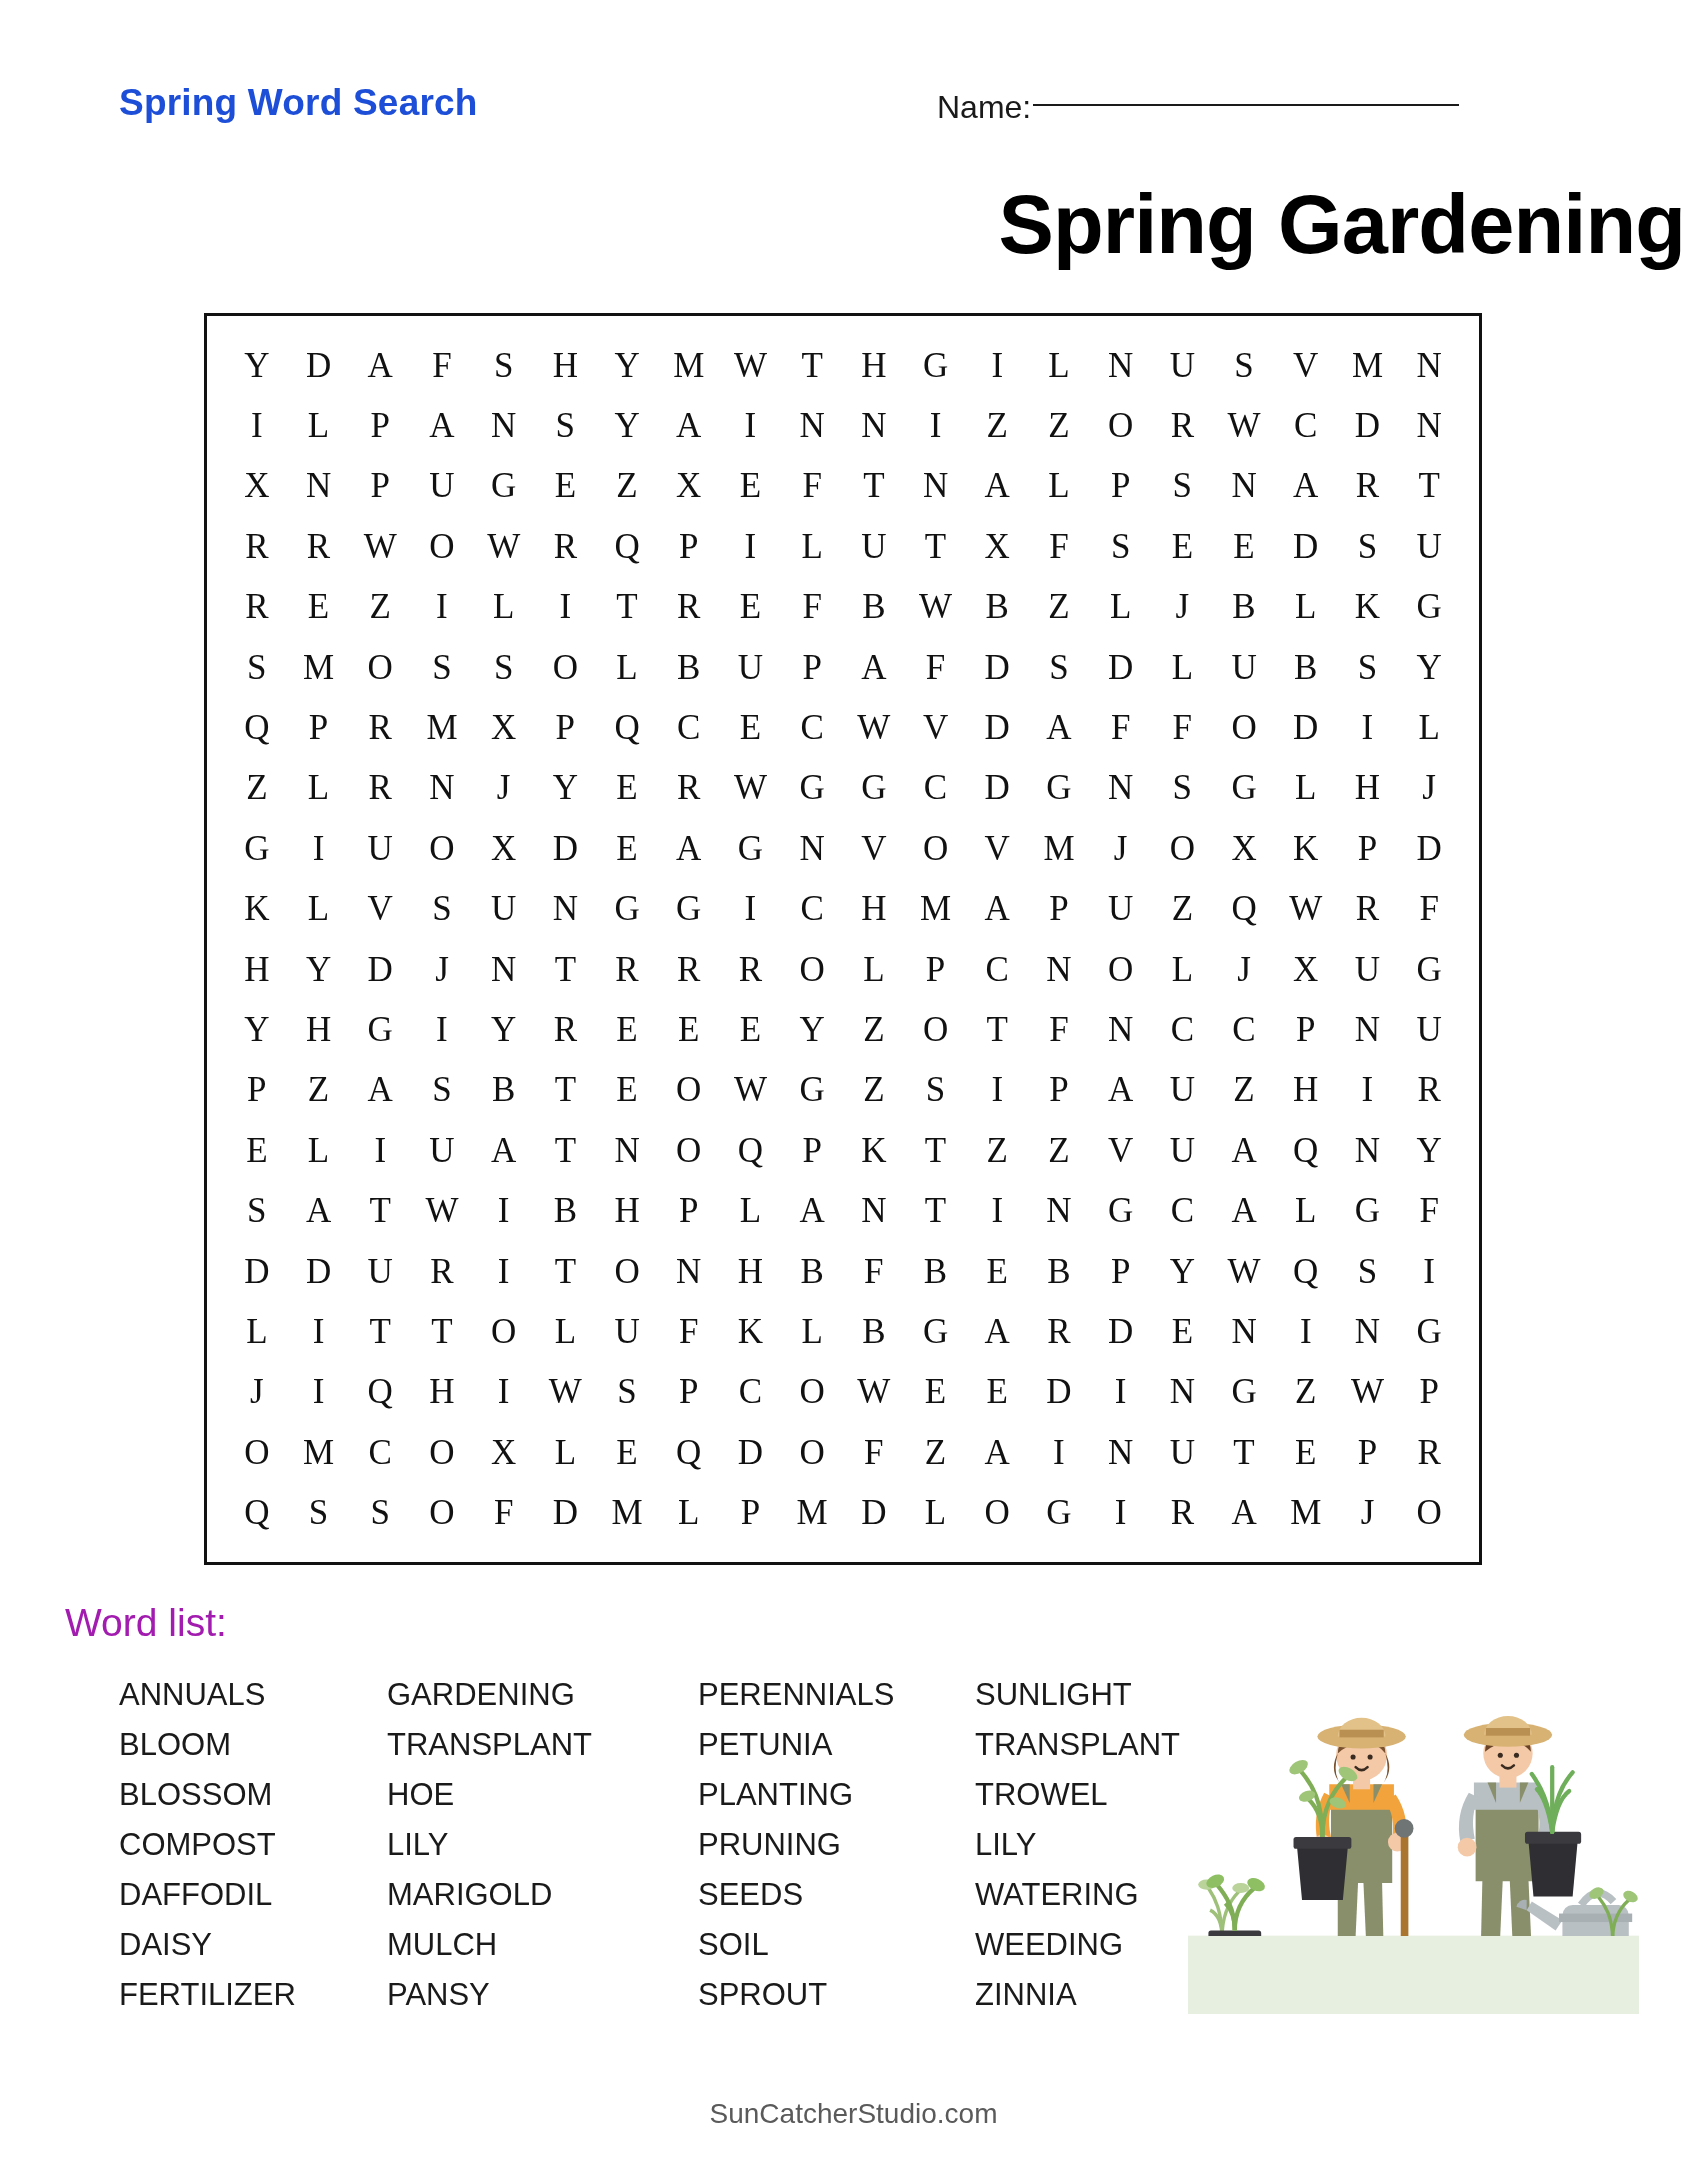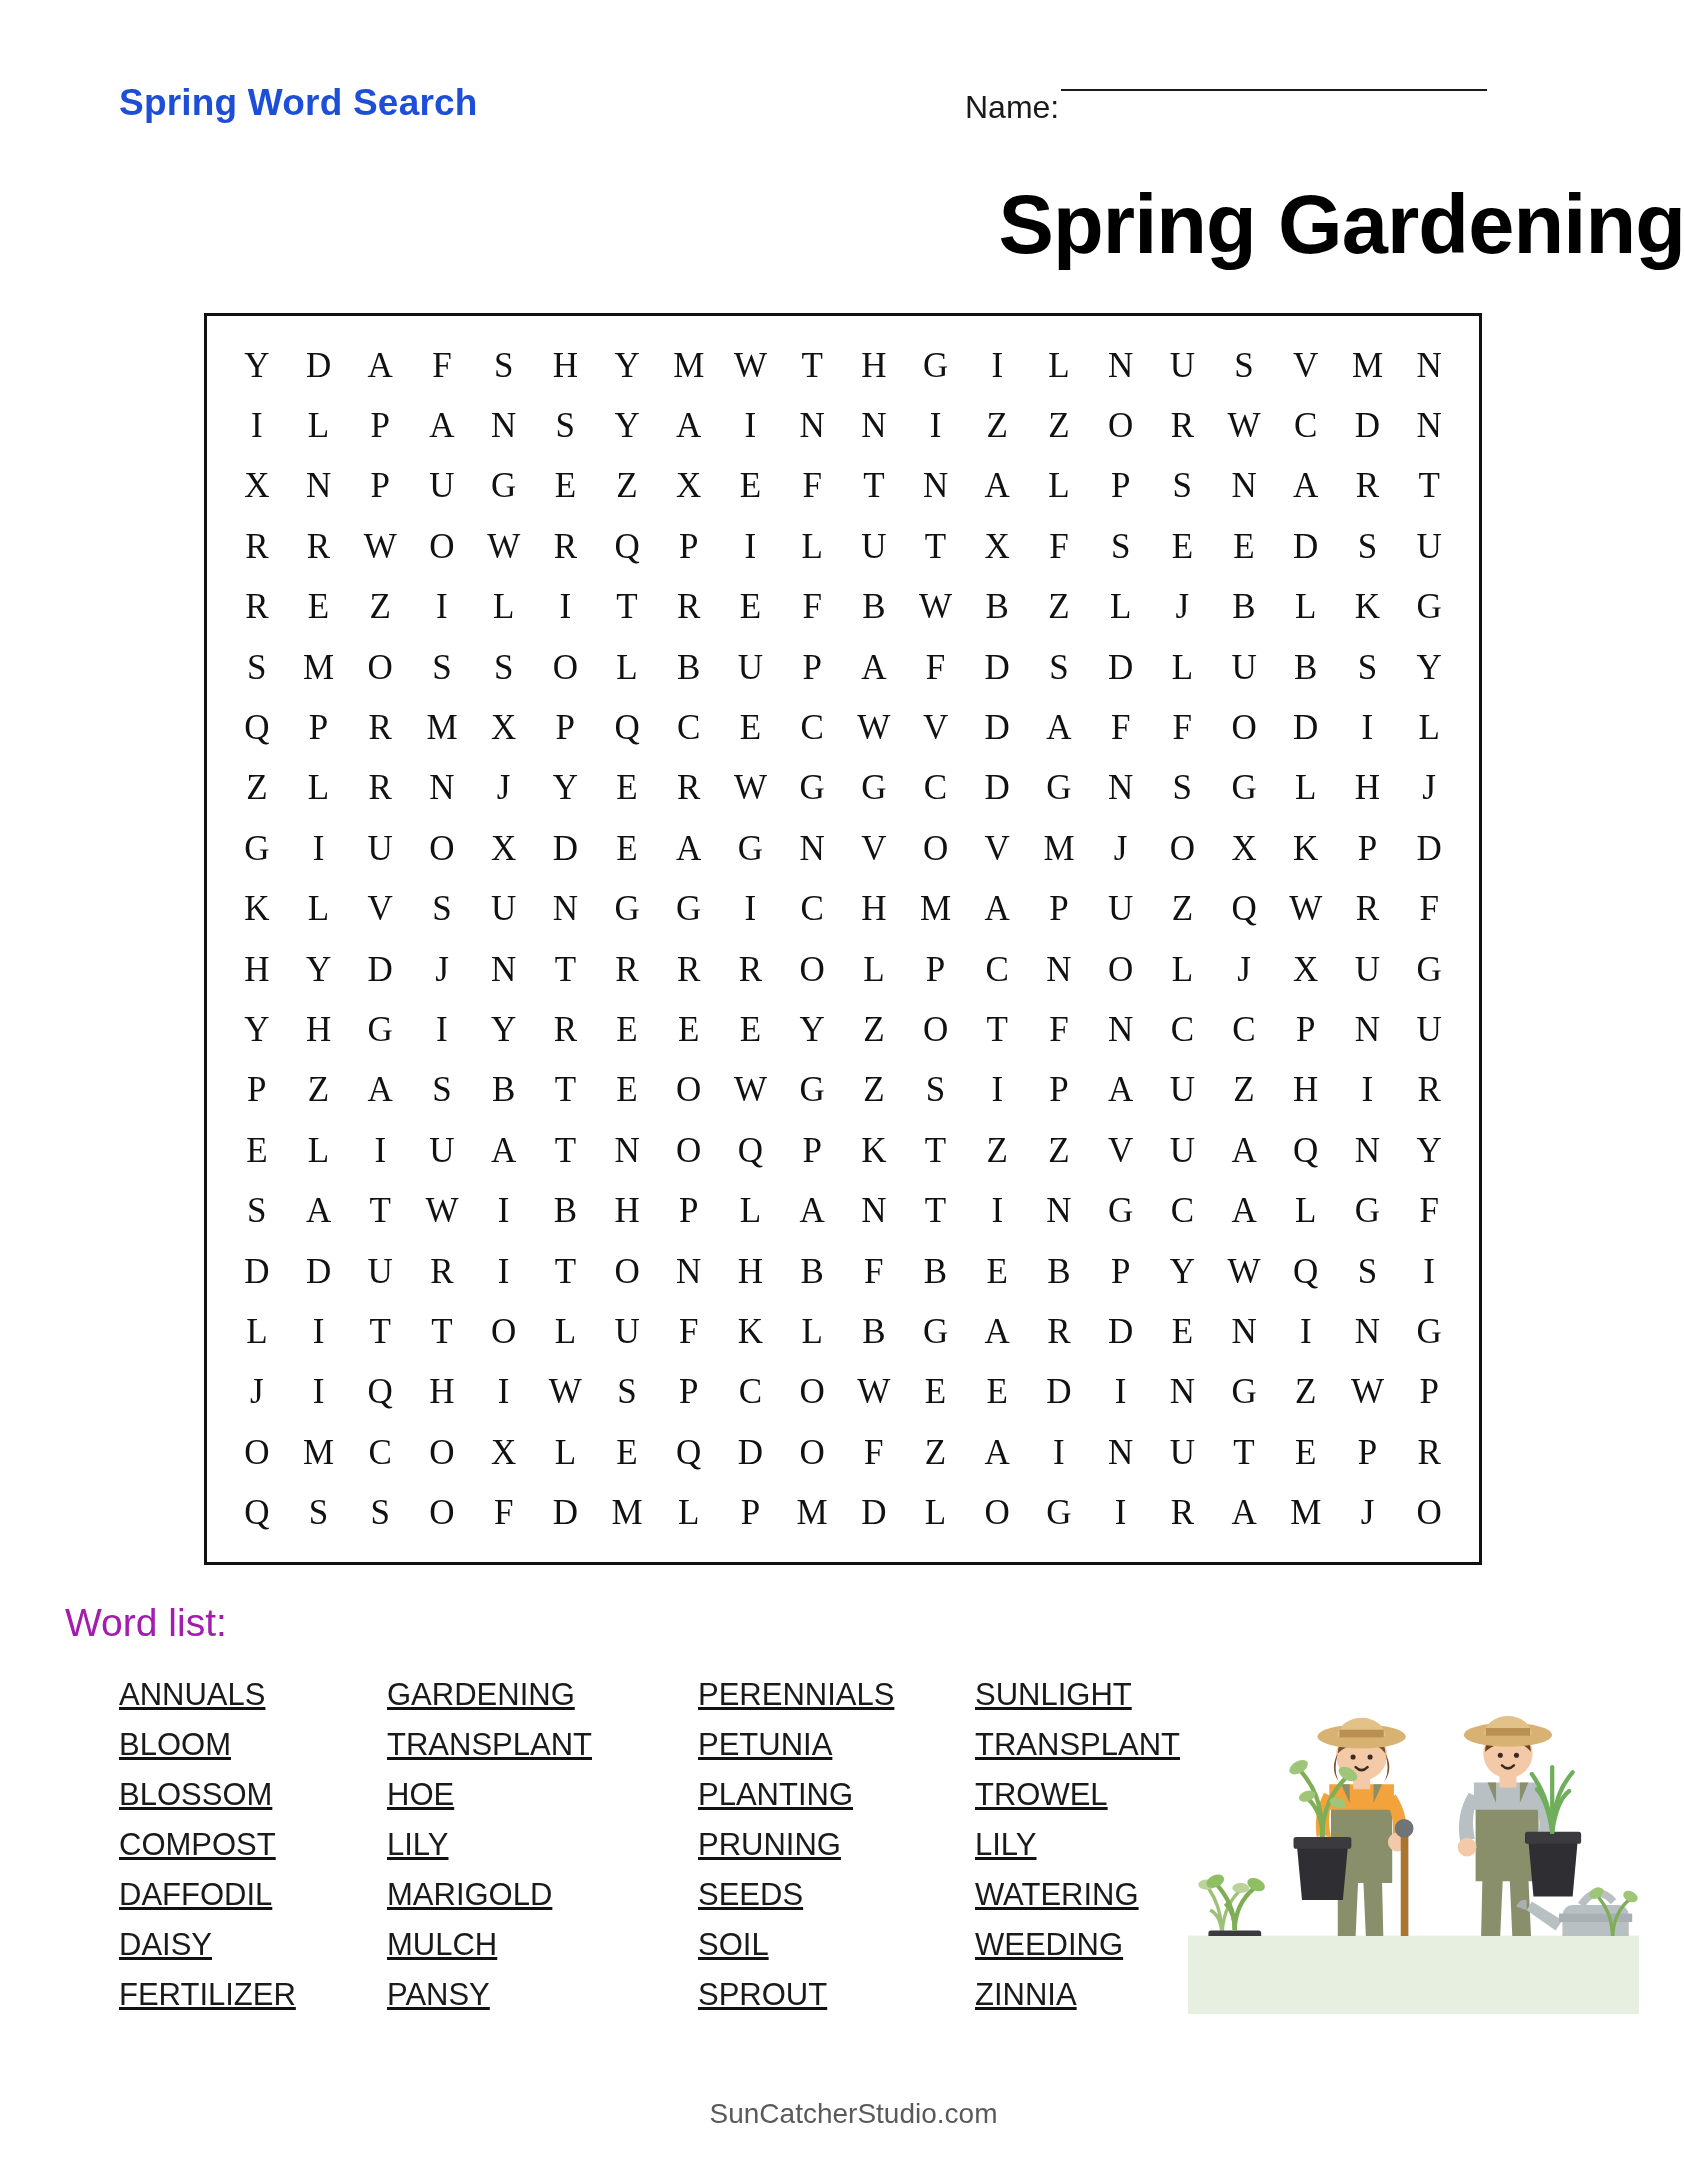--- a/index.html
+++ b/index.html
@@ -36,22 +36,21 @@
     font-size: 37px;
     font-weight: 700;
     color: #1d4ed8;
     letter-spacing: 0.2px;
   }
   .name-wrap {
     position: absolute;
     left: 818px;
     top: 6.8px;
     display: flex;
-    align-items: flex-start;
-    margin-left: 28px;
+    align-items: center;
   }
   .name-label {
     font-size: 32px;
     color: #1a1a1a;
   }
   .name-line {
     width: 426px;
     height: 0;
     border-bottom: 2.6px solid #1a1a1a;
     margin-bottom: 5.1px;
@@ -112,21 +111,20 @@
   }
   .wordlist {
     position: absolute;
     top: 1670px;
     left: 119px;
     width: 1073px;
     display: grid;
     grid-template-columns: 268px 311px 277px 217px;
     column-gap: 0px;
     row-gap: 0px;
-    text-decoration: underline;
   }
   .word {
     font-size: 31px;
     line-height: 50px;
     color: #1a1a1a;
     white-space: nowrap;
   }
 
   
   .illustration {

